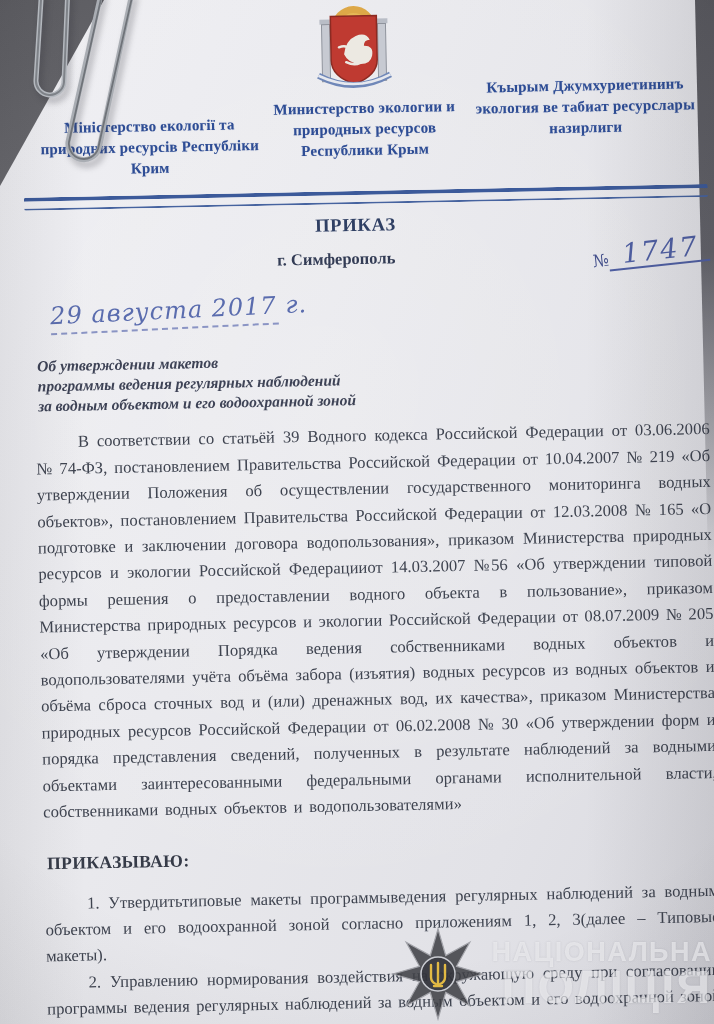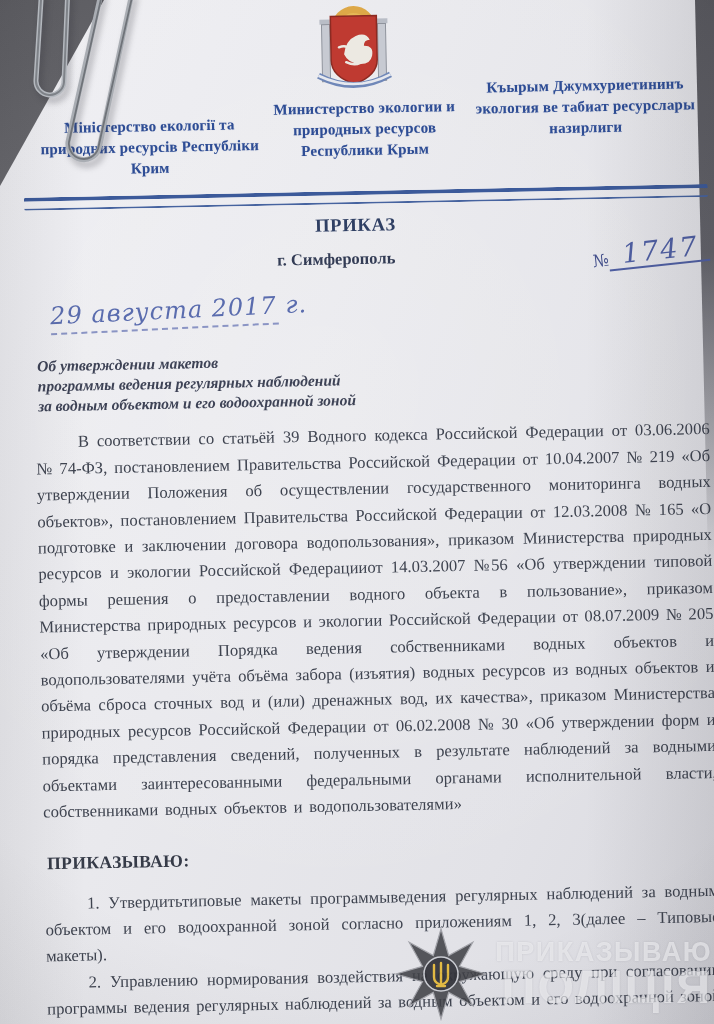--- a/index.html
+++ b/index.html
@@ -203,19 +203,19 @@
       <polygon points="48,3 55.7,29.5 79.8,16.2 66.5,40.3 93,48 66.5,55.7 79.8,79.8 55.7,66.5 48,93 40.3,66.5 16.2,79.8 29.5,55.7 3,48 29.5,40.3 16.2,16.2 40.3,29.5" fill="#3f4046" stroke="#9a9ba1" stroke-width="1.2" opacity="0.92"></polygon>
       <circle cx="48" cy="48" r="17" fill="#32333a" stroke="#caccd2" stroke-width="1.5"></circle>
       <g stroke="#e3b83a" stroke-width="2.4" fill="none" stroke-linecap="round">
         <path d="M48 37 V59"></path>
         <path d="M41 39 V51 q0 5 5 7"></path>
         <path d="M55 39 V51 q0 5 -5 7"></path>
         <path d="M44 60 h8"></path>
       </g>
     </svg>
     <div class="wm-text">
-      <div class="wm-line1">ПРИКАЗЫВАЮ</div>
+      <div class="wm-line1">НАЦІОНАЛЬНА</div>
       <div class="wm-line2">ПОЛІЦІЯ</div>
     </div>
   </div>
 
   <div class="shade"></div>
 </div>
 
 </body></html>

